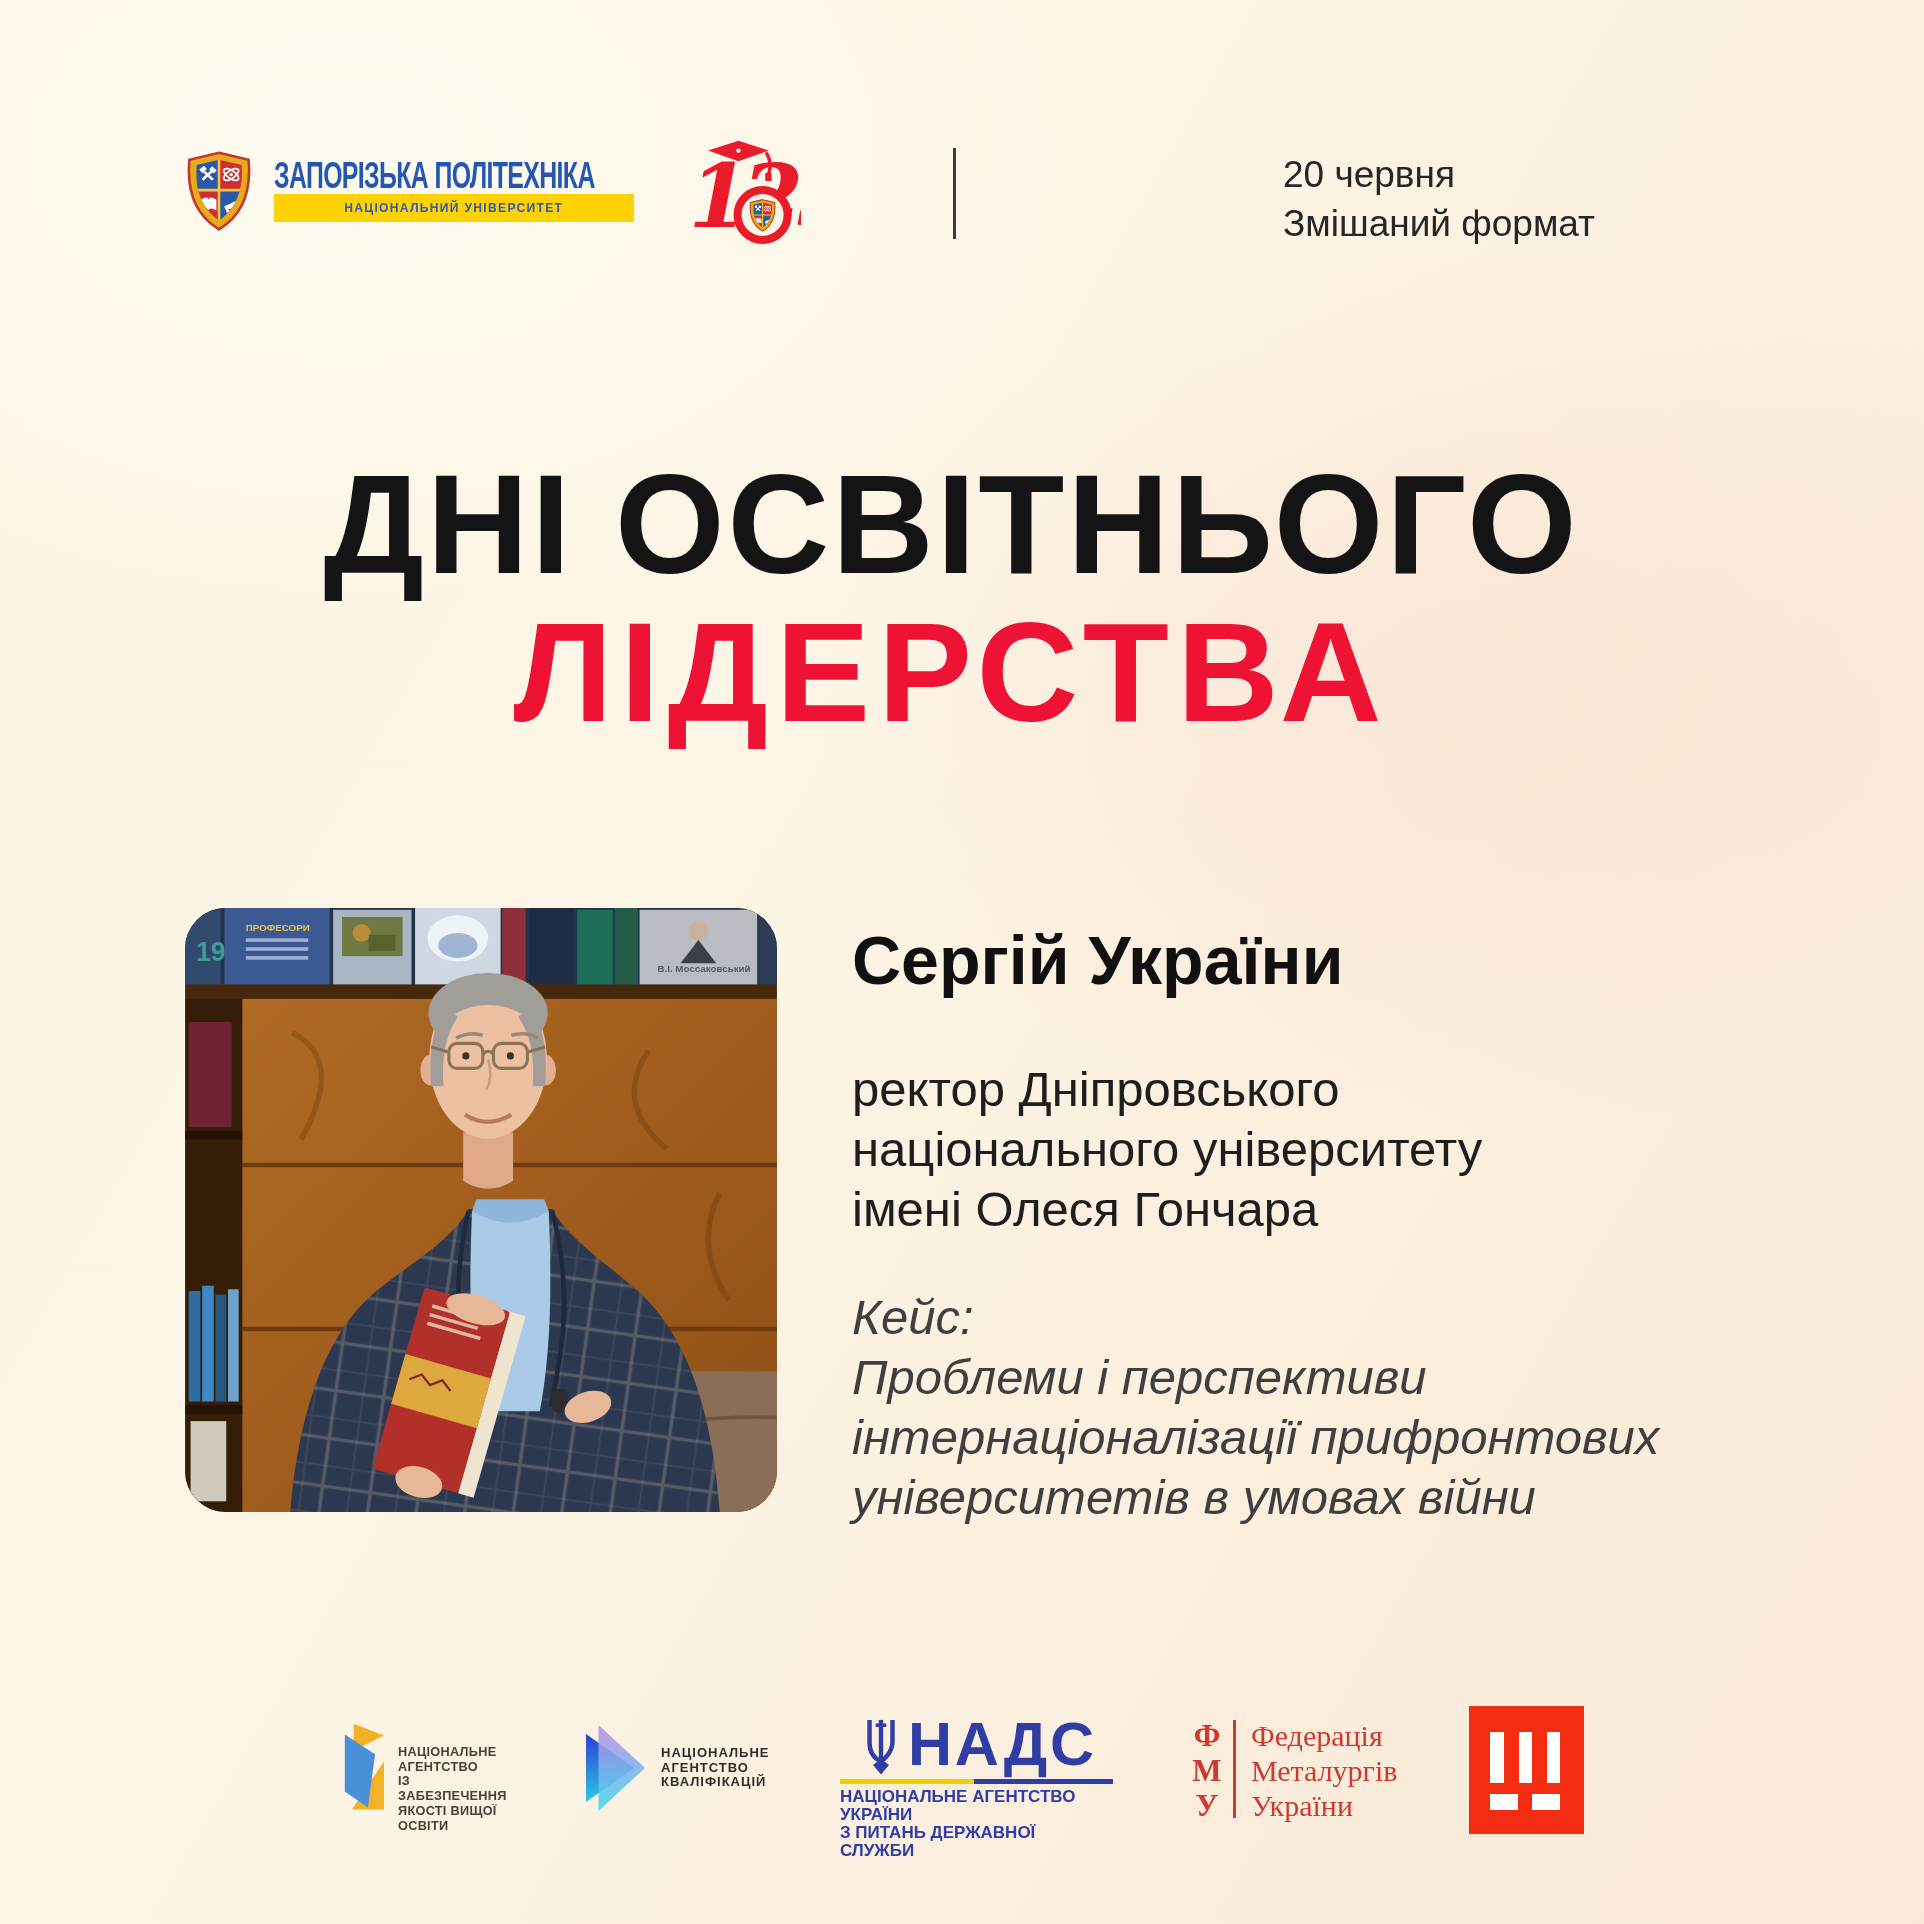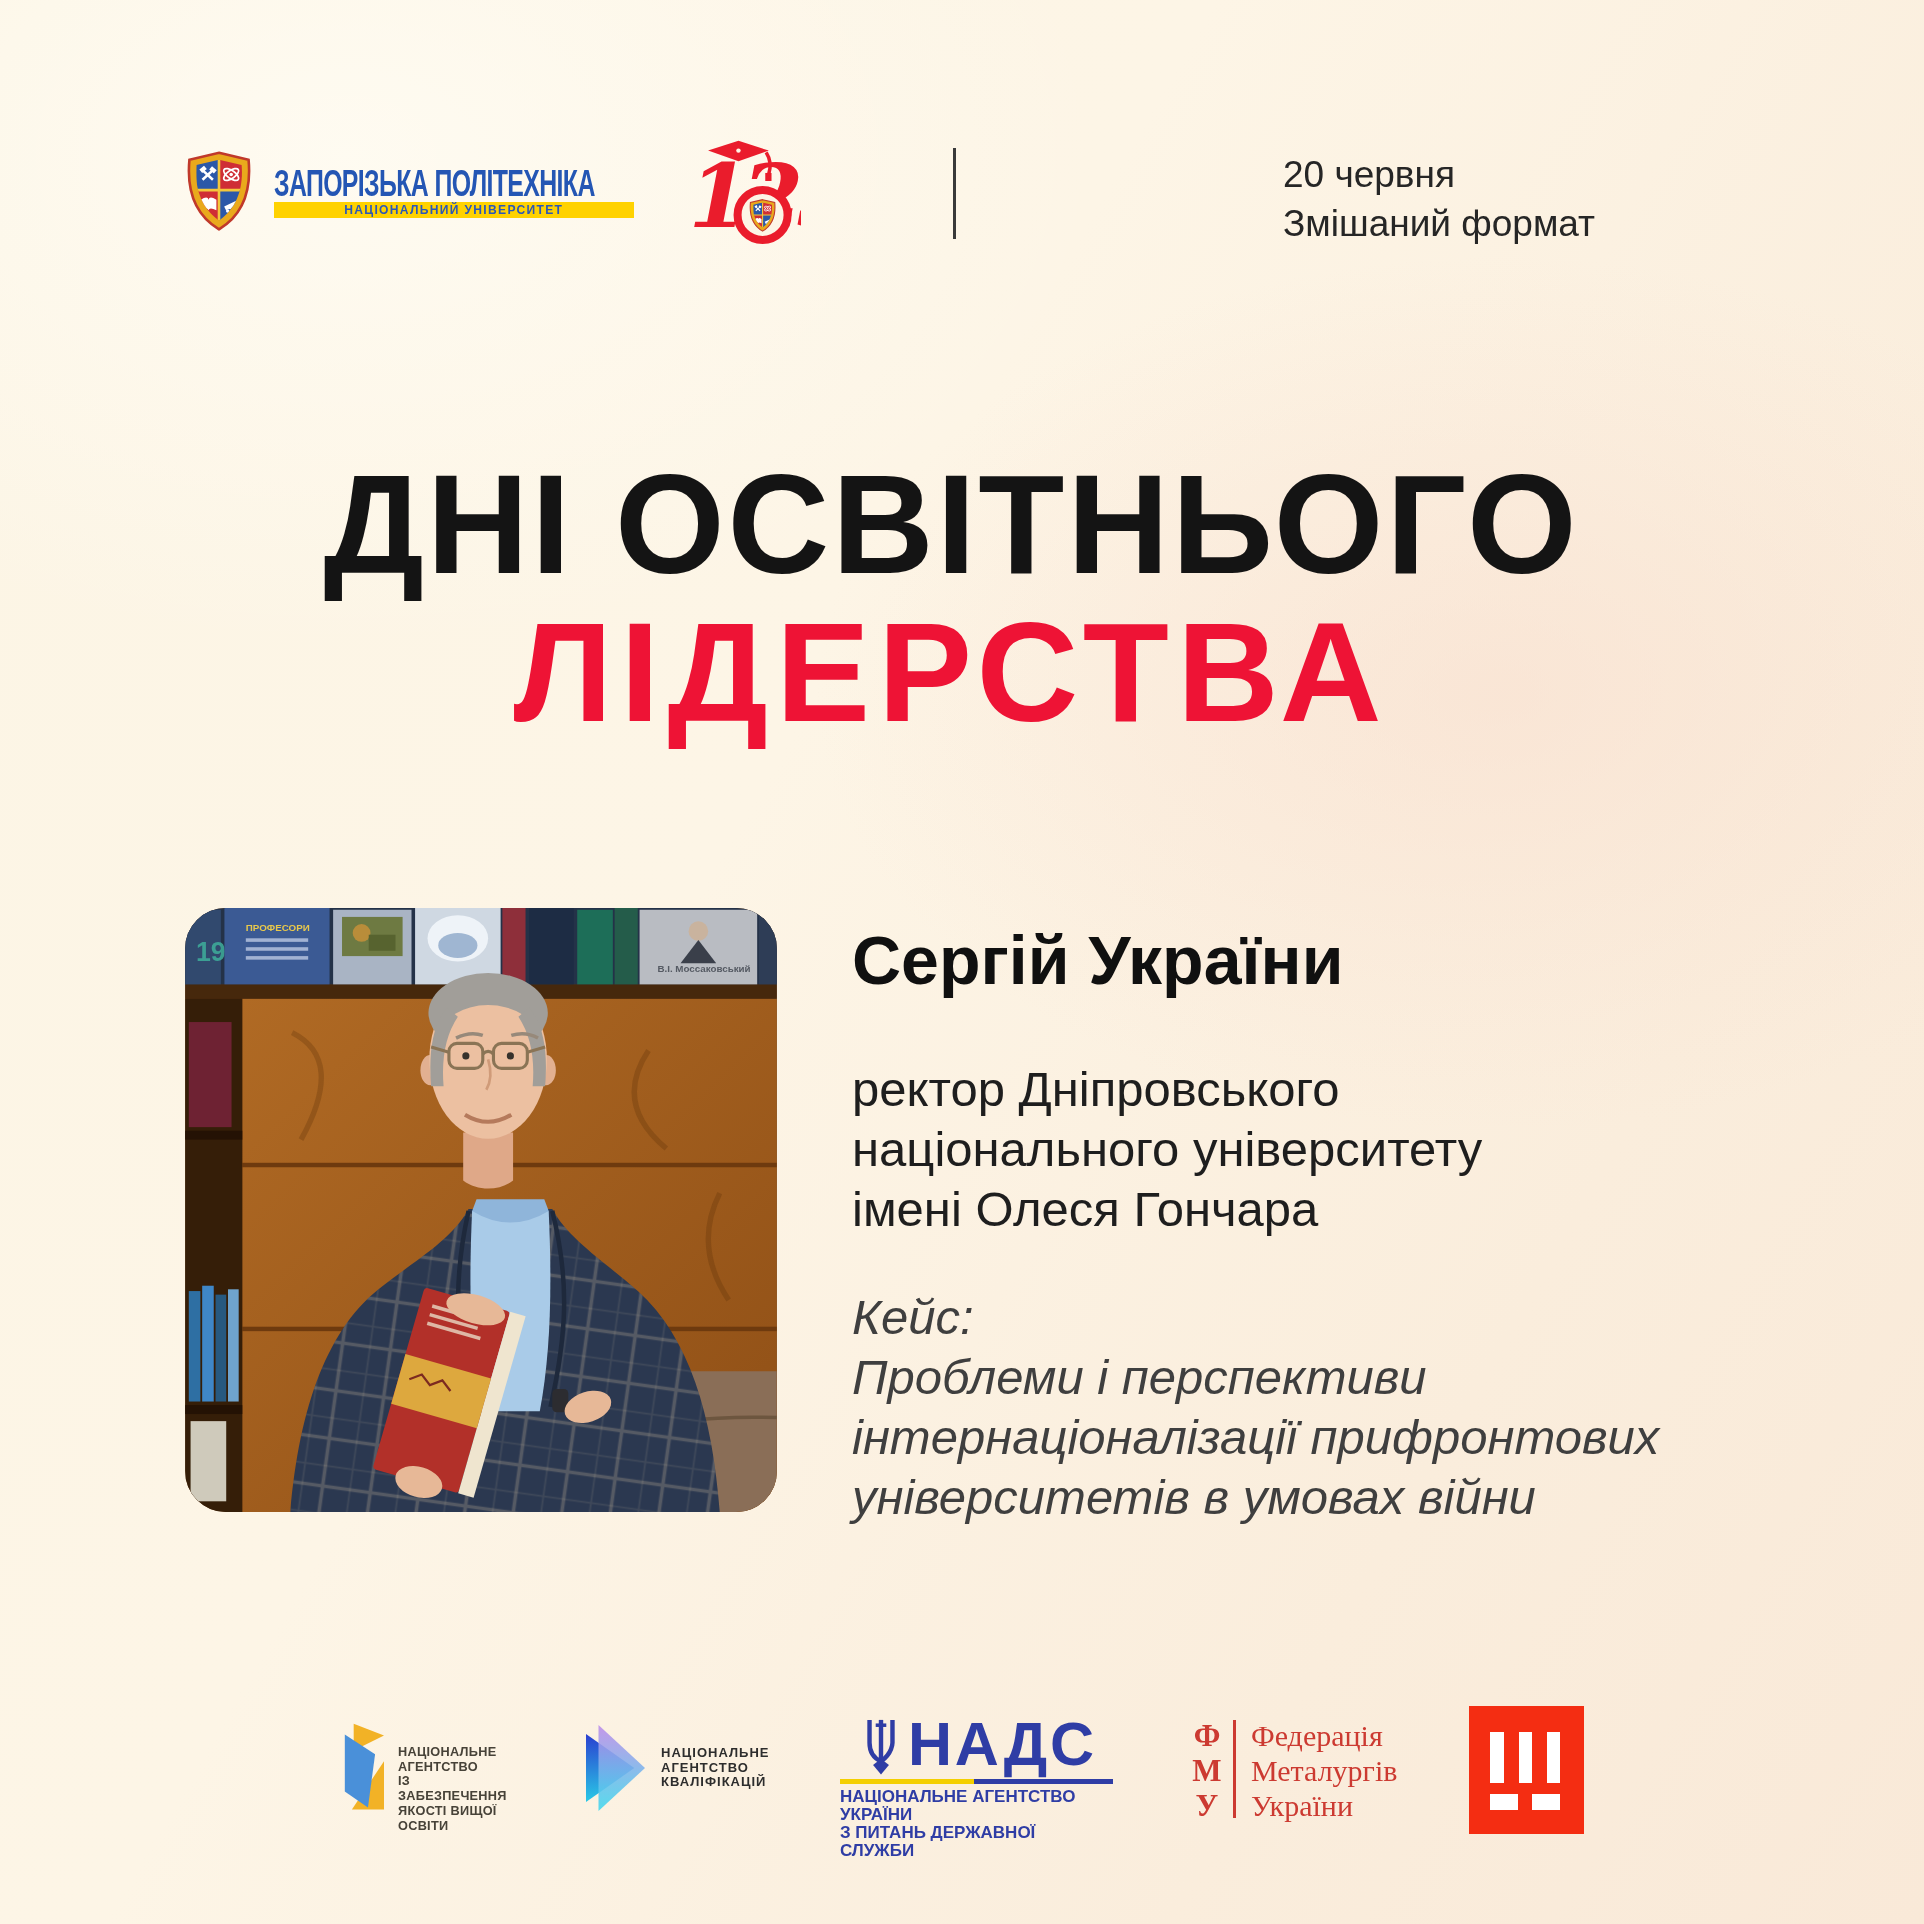--- a/index.html
+++ b/index.html
@@ -4,23 +4,23 @@
 <style>
   html,body{margin:0;padding:0;width:1925px;height:1925px;font-family:"Liberation Sans",sans-serif;}
   .poster{position:relative;width:1925px;height:1925px;overflow:hidden;
     background:
       radial-gradient(980px 624px at 78% 36%, rgba(248,221,205,.55), rgba(248,221,205,0) 70%),
       radial-gradient(1158px 757px at 18% 8%, rgba(255,252,243,.85), rgba(255,252,243,0) 65%),
       linear-gradient(120deg,#fcf5e5 0%,#fdf5e6 40%,#faeddc 75%,#f9e9d8 100%);}
   .abs{position:absolute;}
   
   .zp-crest{left:184px;top:151px;width:70px;height:80px;}
-  .zp-text{left:274px;top:168px;width:383px;}
+  .zp-text{left:274px;top:160px;width:383px;}
   .zp-name{font-weight:bold;font-size:36px;line-height:32px;color:#2456b4;white-space:nowrap;transform:scaleX(.69);transform-origin:0 0;letter-spacing:-0.9px;}
-  .zp-bar{margin-top:1.8px;width:360px;height:16px;background:#ffd200;display:flex;align-items:center;justify-content:center;}
+  .zp-bar{margin-top:1.8px;width:360px;height:28px;background:#ffd200;display:flex;align-items:center;justify-content:center;}
   .zp-sub{font-weight:bold;font-size:13px;letter-spacing:1.4px;color:#2b57b8;transform:scaleX(.93);white-space:nowrap;}
   .logo-125{left:692px;top:139px;width:109px;height:109px;}
   .hdr-divider{left:953px;top:148px;width:2.7px;height:91px;background:#3a3a3a;}
   .event-meta{left:1283px;top:150px;color:#262626;}
   .meta-date{font-size:37px;font-weight:500;line-height:49px;}
   .meta-format{font-size:37px;font-weight:400;line-height:49px;}
   
   .title-wrap{left:0;top:450px;width:1903px;text-align:center;}
   .title-line{font-size:141px;font-weight:800;line-height:148px;letter-spacing:2.7px;color:#141414;white-space:nowrap;}
   .title-line.red{color:#ee1335;letter-spacing:8px;}

